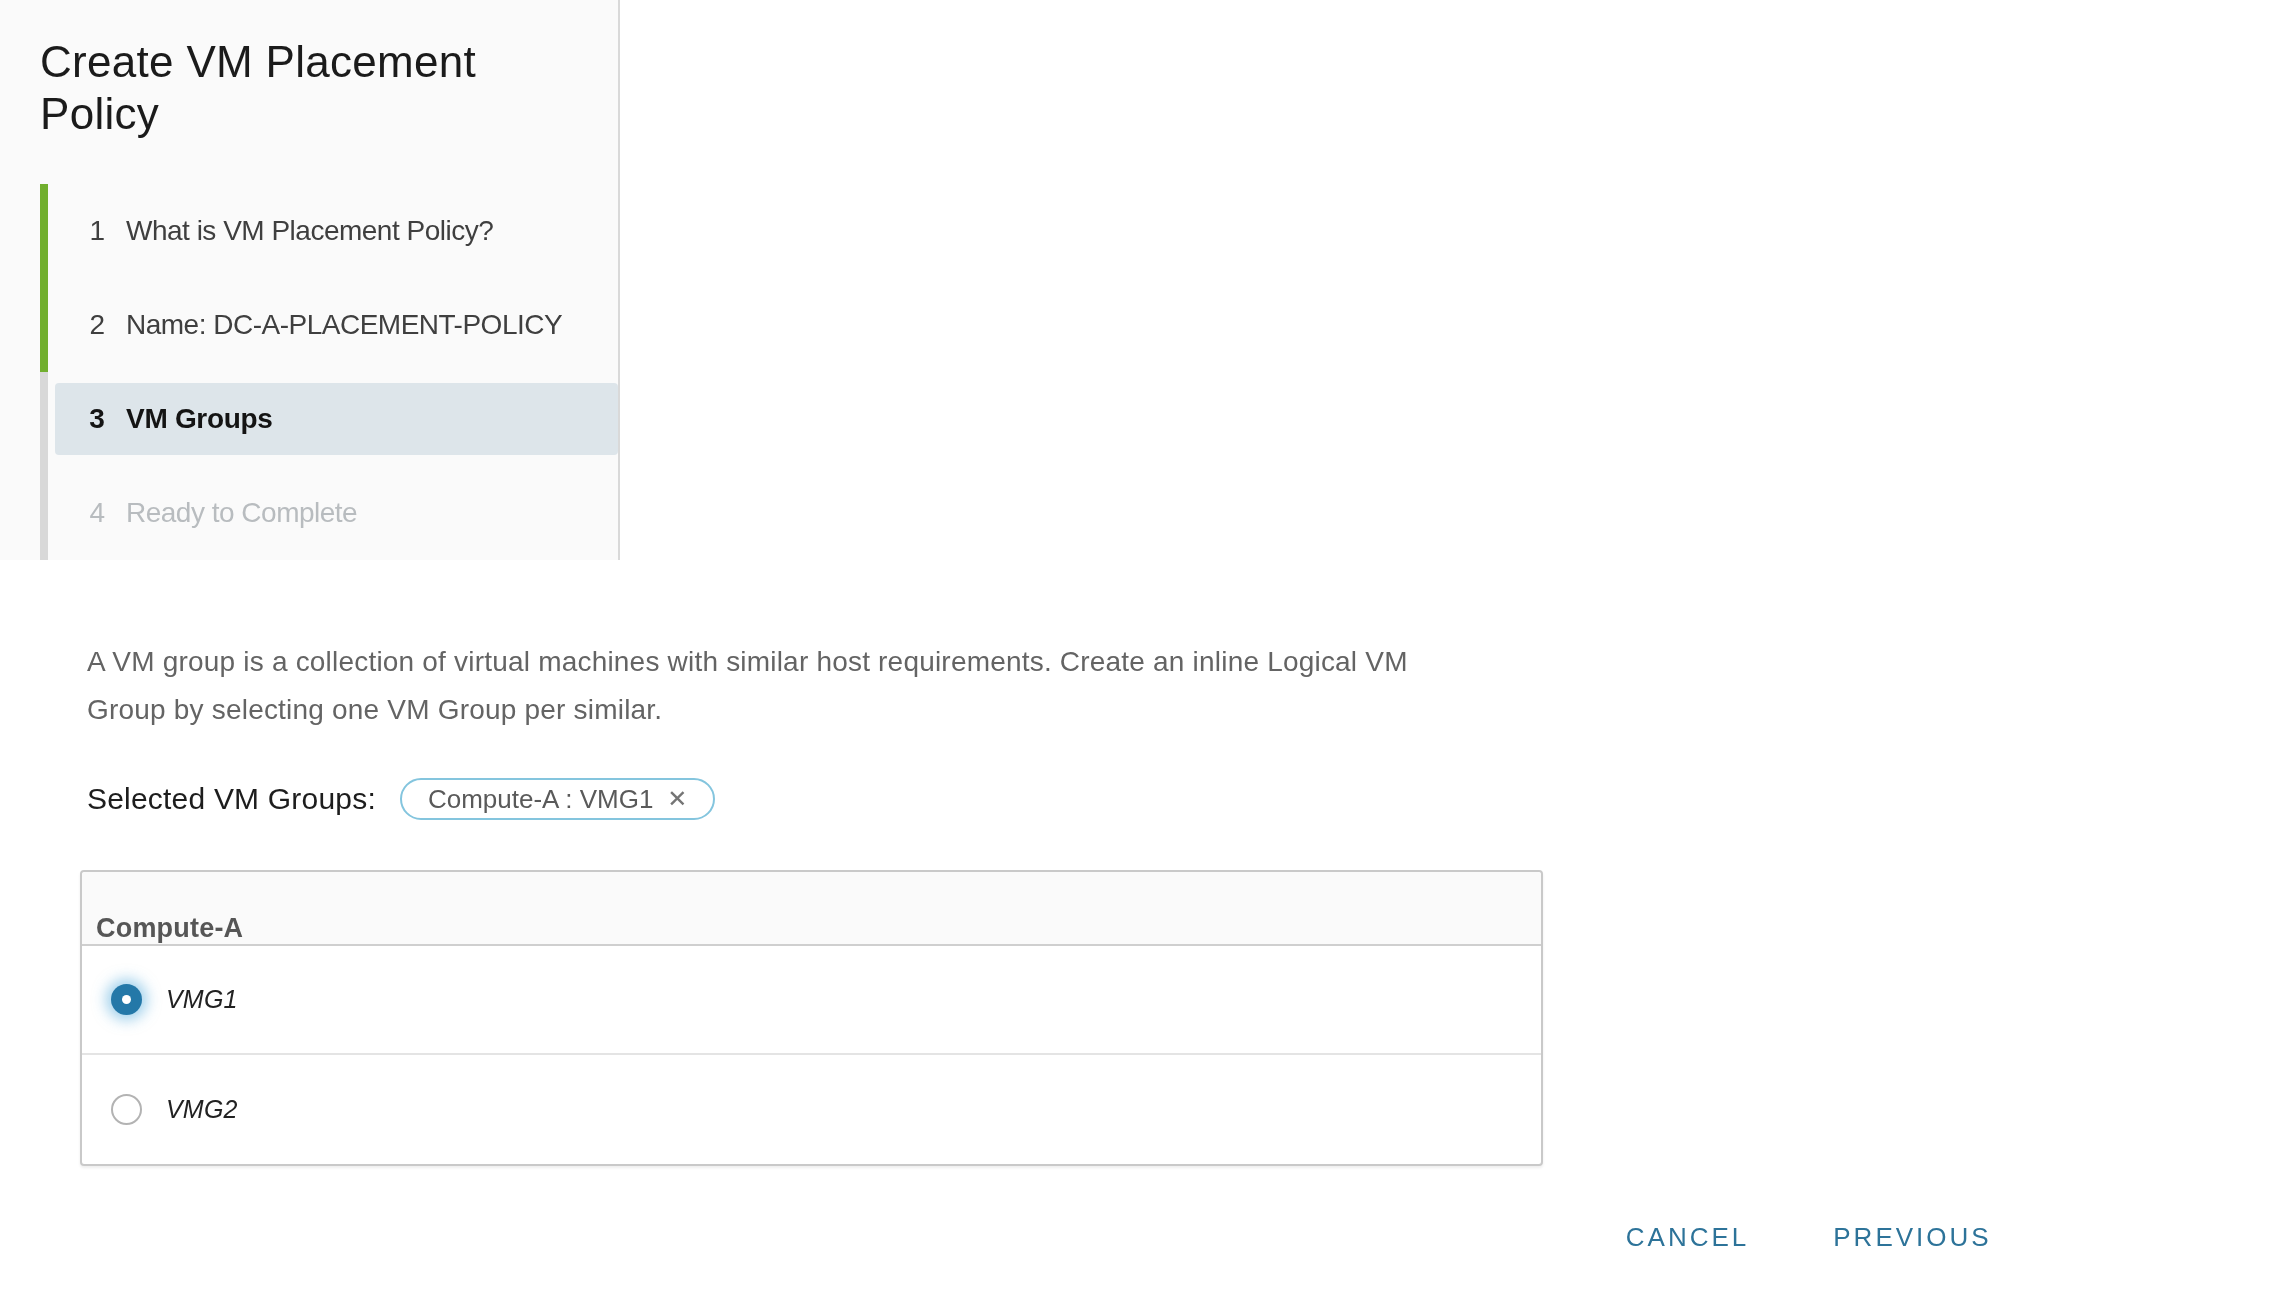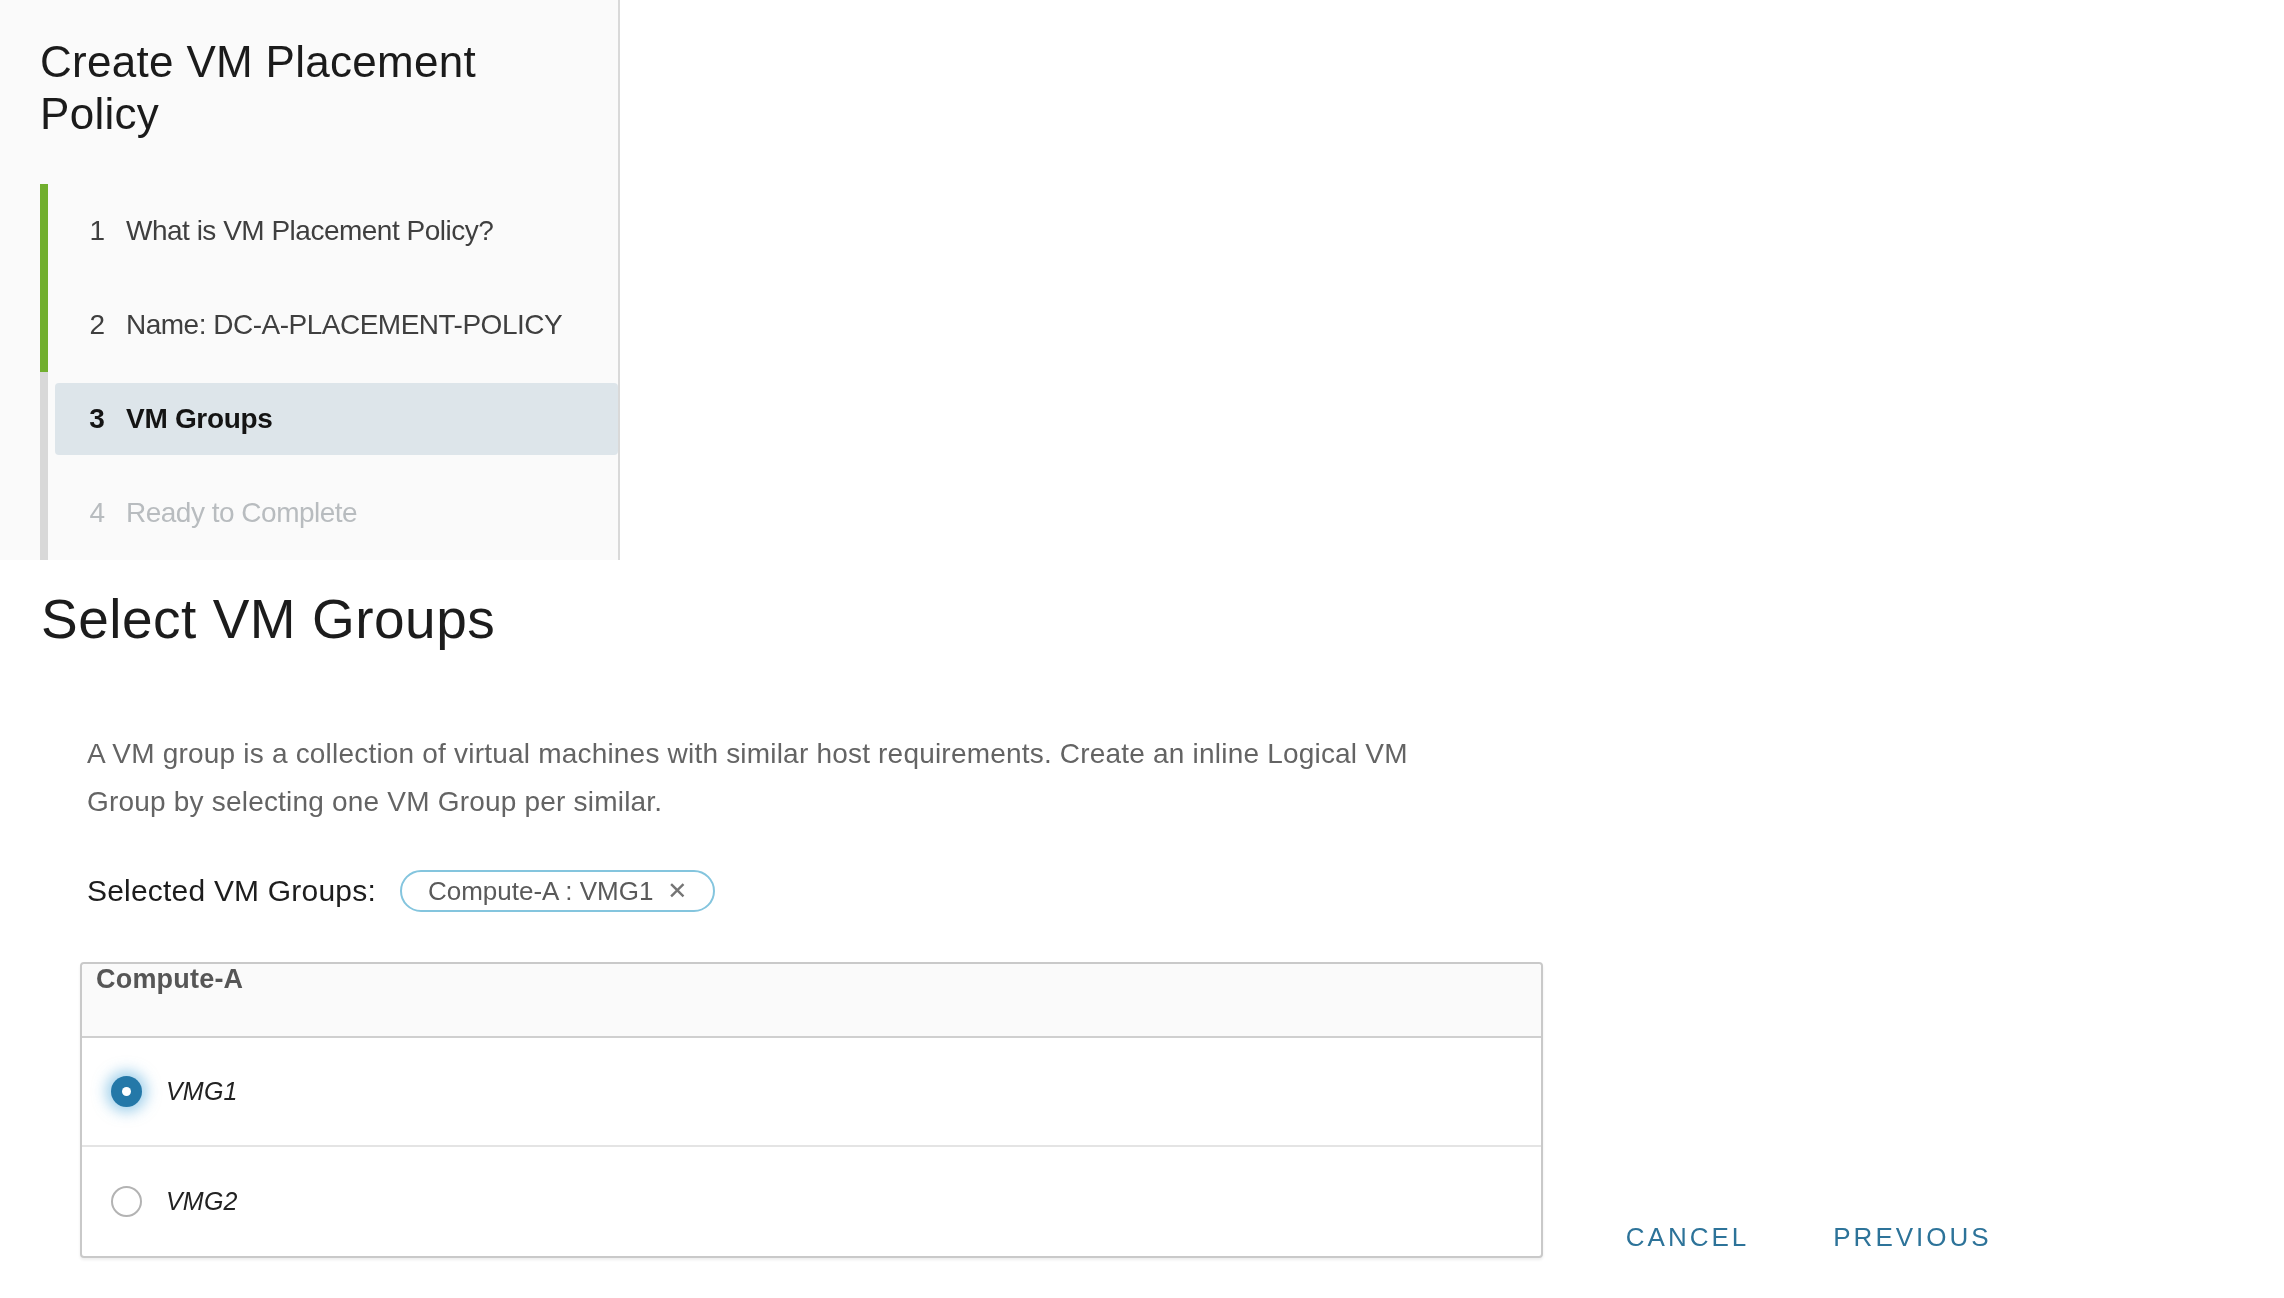--- a/index.html
+++ b/index.html
@@ -33,21 +33,21 @@
   .selected-row { margin-top:44px; margin-left:7px; display:flex; align-items:center; }
   .sel-label { font-size:30px; color:#1d1d1d; letter-spacing:.2px; }
   .chip { margin-left:24px; height:42px; display:inline-flex; align-items:center; gap:14px;
           padding:0 26px; background:#fff; border:2px solid #84c5de; border-radius:24px;
           font-size:26px; color:#5a5a5a; cursor:pointer; }
   .chip-x { font-size:24px; color:#757575; line-height:1; }
 
   
   .vm-table { margin-top:50px; width:1463px; background:#fff; border:2px solid #c9c9c9;
               border-radius:4px; box-shadow:0 2px 3px rgba(0,0,0,.07); }
-  .thead { height:74px; display:flex; align-items:flex-start; padding-left:14px;
+  .thead { height:74px; display:flex; align-items:flex-end; padding-left:14px;
            background:#fafafa; border-bottom:2px solid #cfcfcf; border-radius:4px 4px 0 0;
            font-size:27px; font-weight:700; color:#565656; letter-spacing:.2px; }
   .trow { height:109px; display:flex; align-items:center; padding-left:29px; border-bottom:2px solid #e4e4e4;font-style:italic; }
   .trow.last { border-bottom:none; }
   .radio { width:31px; height:31px; border-radius:50%; background:#fff; border:2px solid #b3b3b3;
            position:relative; cursor:pointer; flex:none; }
   .radio.checked { border:none; background:#2478a8;
                    box-shadow:0 0 14px 5px rgba(82,170,219,.55); }
   .radio.checked::after { content:""; position:absolute; left:50%; top:50%; width:9px; height:9px;
                           margin:-4.5px 0 0 -4.5px; border-radius:50%; background:#fff; }
@@ -93,21 +93,20 @@
       <div class="step disabled">
         <div class="step-inner">
           <span class="num">4</span>
           <span class="lbl">Ready to Complete</span>
         </div>
       </div>
     </nav>
   </aside>
 
   <main class="main">
-    <h2 class="page-title">Select VM Groups</h2>
 
     <div class="content">
       <p class="desc">
         <span>A VM group is a collection of virtual machines with similar host requirements. Create an inline Logical VM</span><br>
         <span>Group by selecting one VM Group per similar.</span>
       </p>
 
       <div class="selected-row">
         <span class="sel-label">Selected VM Groups:</span>
         <span class="chip">

